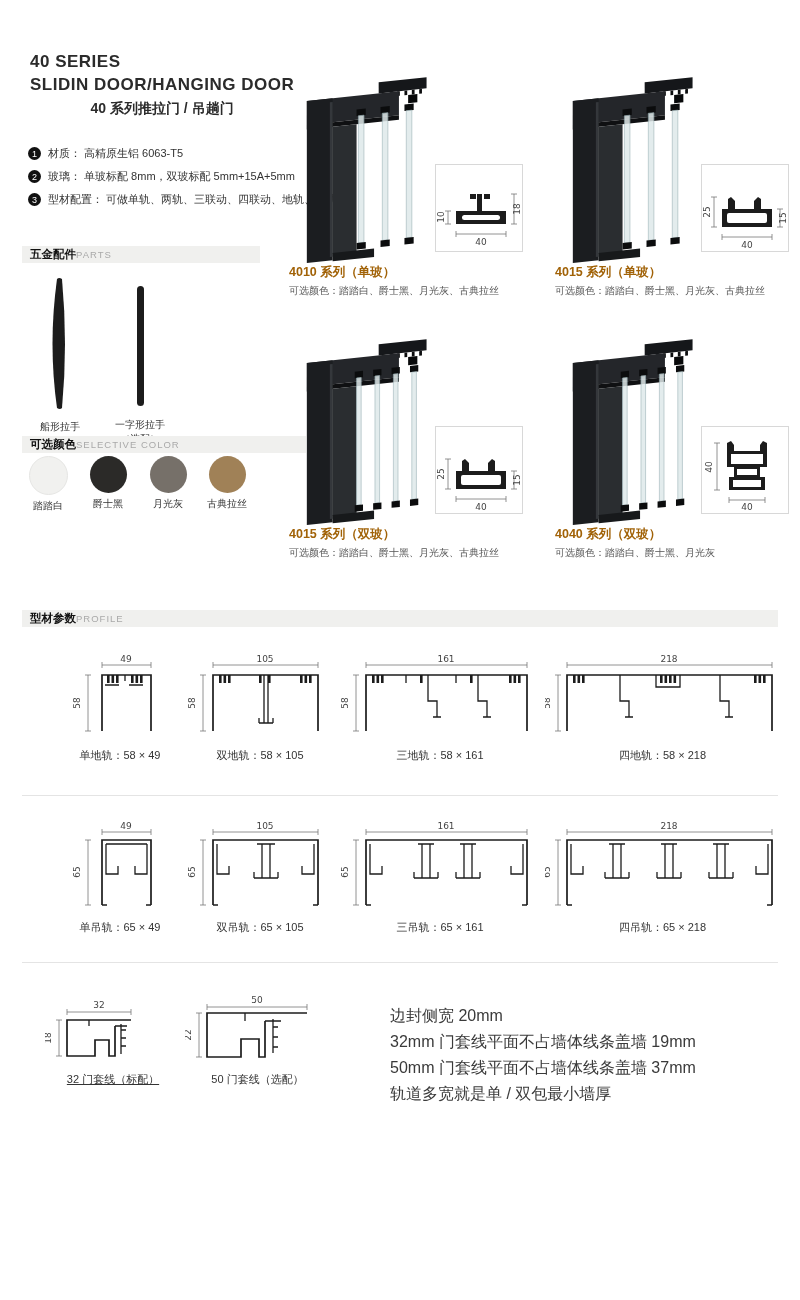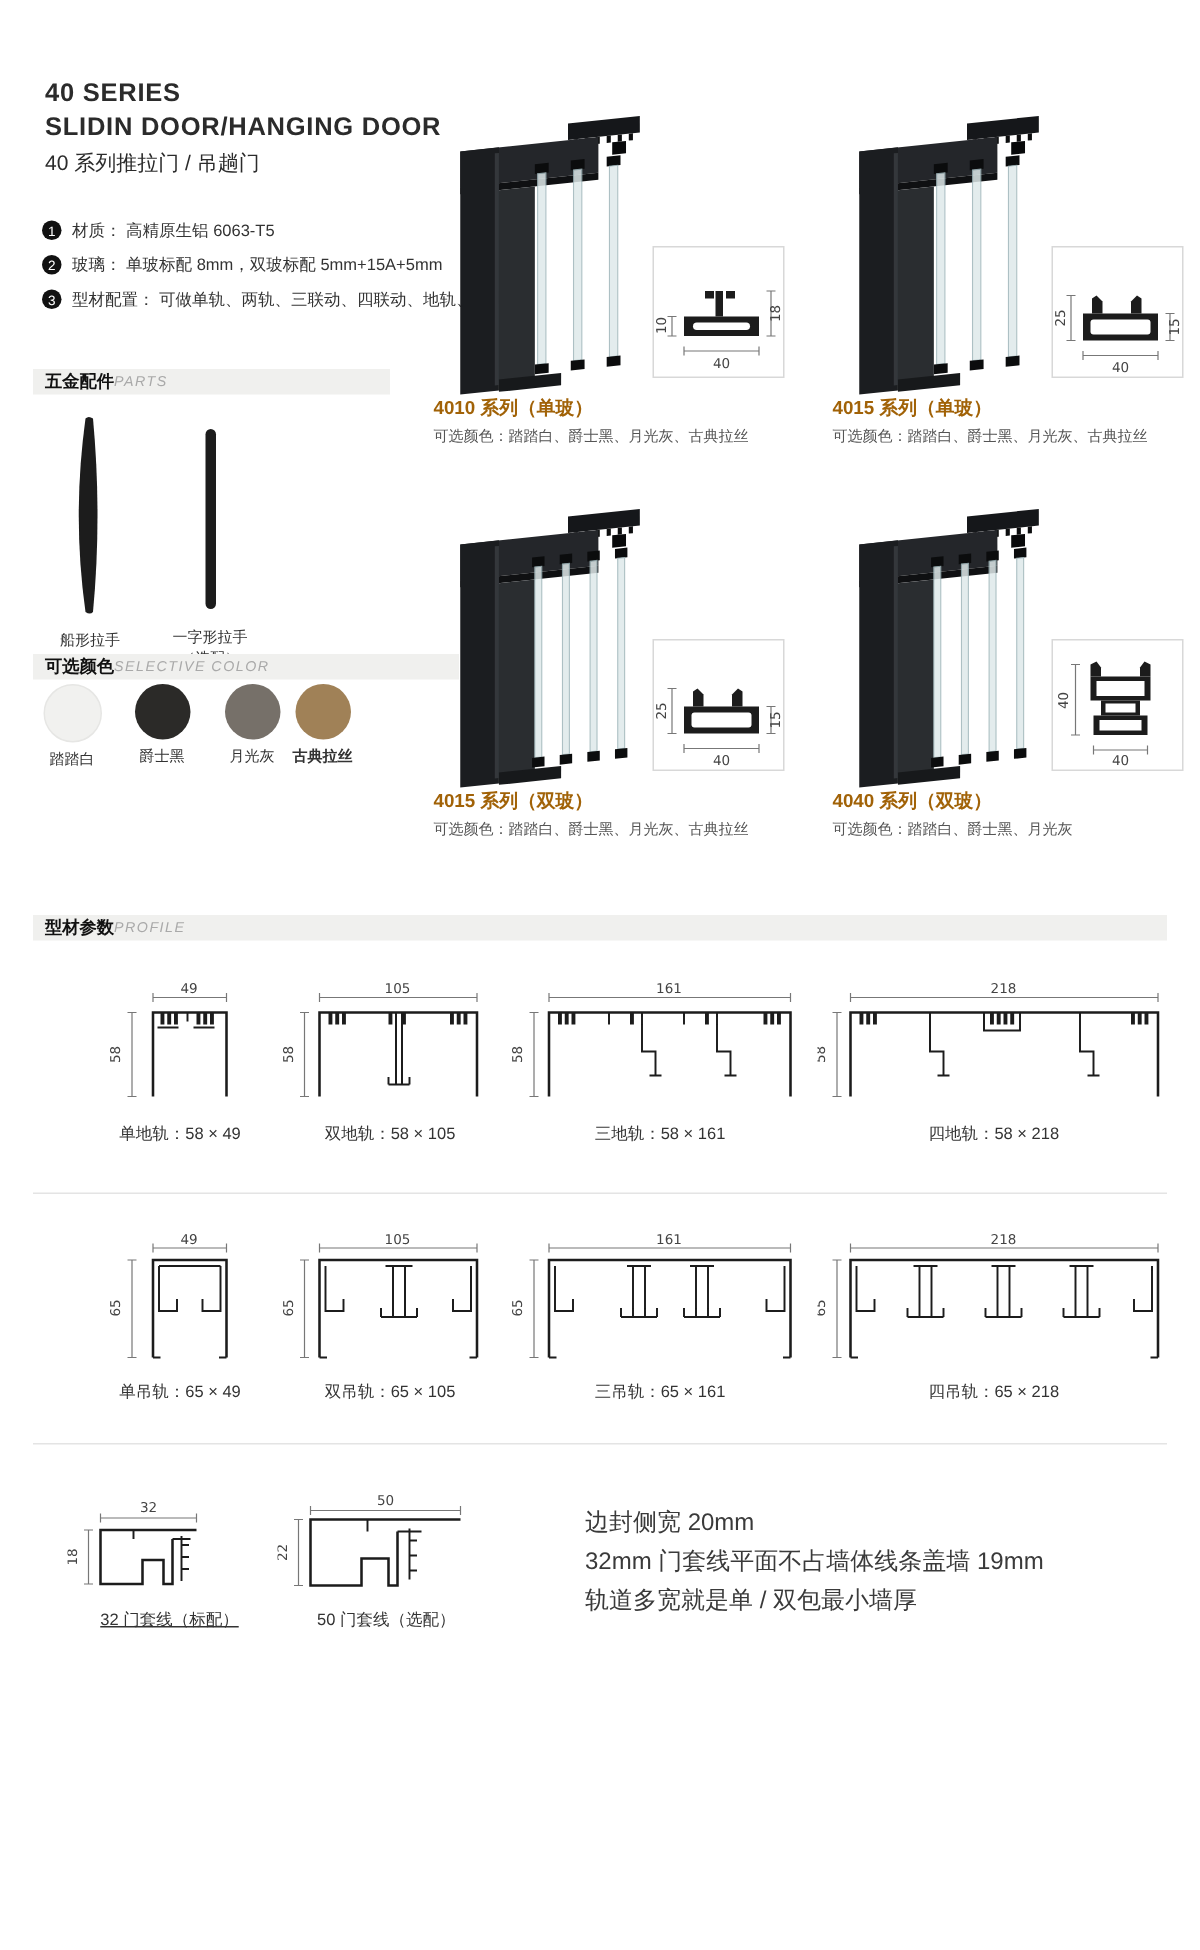--- a/index.html
+++ b/index.html
@@ -2,32 +2,32 @@
 <html><head>
 <meta charset="utf-8">
 <style>
   html,body{margin:0;padding:0;background:#fff;}
   .page{position:relative;width:800px;height:1300px;background:#ffffff;overflow:hidden;
         font-family:"Liberation Sans","DejaVu Sans",sans-serif;color:#222;}
 
   
   .hdr{position:absolute;left:30px;top:50px;}
   .hdr .en{font-size:17px;font-weight:bold;color:#2b2b2b;letter-spacing:.5px;line-height:23px;}
-  .hdr .cn{font-size:14px;font-weight:normal;color:#2b2b2b;margin-top:4px;}
+  .hdr .cn{font-size:14px;font-weight:bold;color:#2b2b2b;margin-top:4px;text-align:center;}
 
   .specs{position:absolute;left:28px;top:146px;}
   .spec{display:flex;align-items:center;margin-bottom:8px;font-size:11px;color:#333;}
   .num{width:13px;height:13px;border-radius:50%;background:#111;color:#fff;font-size:9px;
        display:flex;align-items:center;justify-content:center;margin-right:7px;flex:0 0 13px;}
 
   
   .bar{position:absolute;height:17px;background:#f0f0ee;display:flex;align-items:center;
        padding:0 8px;box-sizing:border-box;}
   .bar .t{font-size:11.5px;font-weight:bold;color:#111;}
-  .bar .e{font-size:9.5px;color:#a9a9a9;letter-spacing:1px;font-style:italic;}
+  .bar .e{font-size:9.5px;color:#a9a9a9;letter-spacing:1px;}
 
   
   .handle-fig{position:absolute;text-align:center;}
   .handle-cap{font-size:10px;color:#333;line-height:14px;margin-top:6px;}
 
   
   .swatch{position:absolute;width:60px;text-align:center;}
   .dot{width:37px;height:37px;border-radius:50%;margin:0 auto;}
   .swatch .lb{font-size:10px;color:#333;margin-top:4px;}
 
@@ -115,21 +115,21 @@
     <div class="lb">踏踏白</div>
   </div>
   <div class="swatch" style="left:78px;top:456px;">
     <div class="dot" style="background: rgb(43, 42, 40);"></div>
     <div class="lb">爵士黑</div>
   </div>
   <div class="swatch" style="left:138px;top:456px;">
     <div class="dot" style="background: rgb(118, 112, 105);"></div>
     <div class="lb">月光灰</div>
   </div>
-  <div class="swatch" style="left:185px;top:456px;font-weight:bold;">
+  <div class="swatch" style="left:197px;top:456px;">
     <div class="dot" style="background: rgb(160, 129, 87);"></div>
     <div class="lb">古典拉丝</div>
   </div>
 
   <div class="products">
 
     <div class="pcell pc0">
       <svg class="doorimg" width="152" height="198" viewBox="0 0 155 215">
         <g transform="translate(0,13) skewY(-6)">
           <rect x="88" y="14" width="52" height="12" fill="#15171a"></rect>
@@ -463,16 +463,17 @@
       <text class="dt" text-anchor="middle" transform="rotate(-90 6 40)" x="6" y="40">22</text>
     <path class="outline" d="M122,18 H22 V62 H56 V44 H74 V62 H80 V26"></path>
     <path class="thin" d="M80,26 H96 M88,24 V58 M88,32 h5 M88,42 h5 M88,52 h5 M60,18 v8"></path>
   </svg>
   <div class="dlabel" style="left:58px;top:1072px;width:110px;text-decoration:underline;">32 门套线（标配）</div>
   <div class="dlabel" style="left:185px;top:1072px;width:145px;">50 门套线（选配）</div>
 
   <div class="notes">
     <div>边封侧宽 20mm</div>
     <div>32mm 门套线平面不占墙体线条盖墙 19mm</div>
+    <div>50mm 门套线平面不占墙体线条盖墙 37mm</div>
     <div>轨道多宽就是单 / 双包最小墙厚</div>
   </div>
 
 </div>
 
 </body></html>

